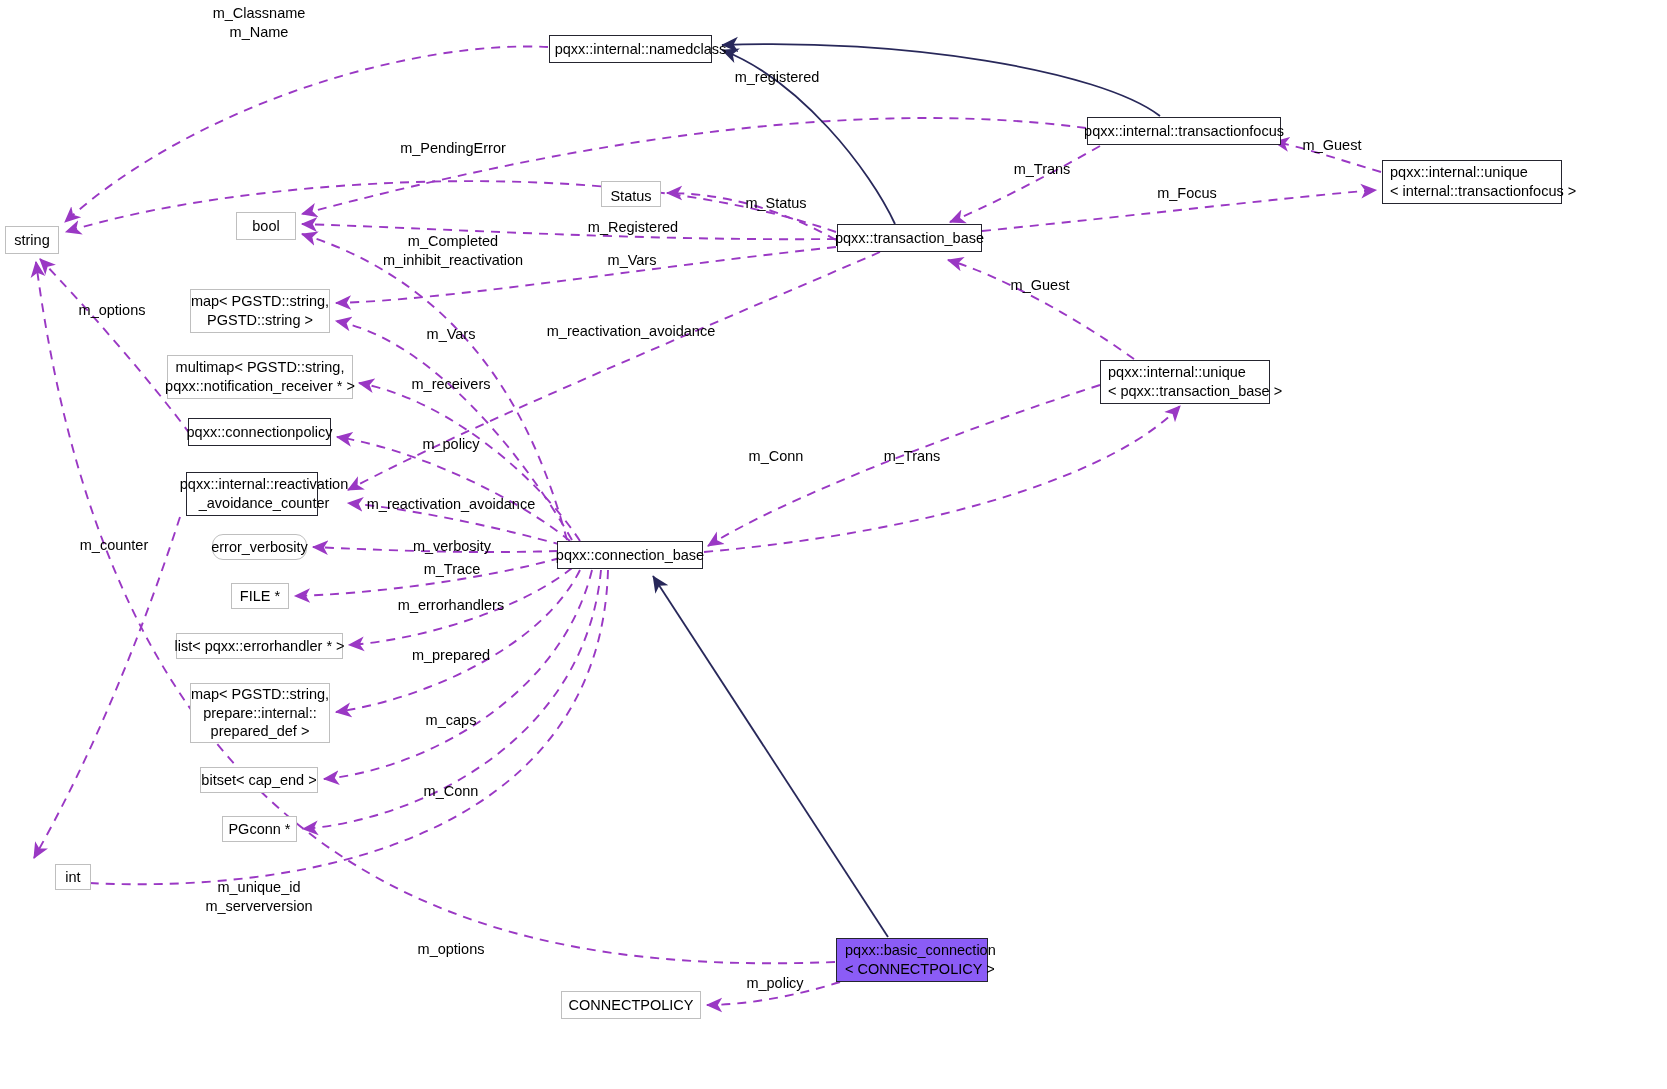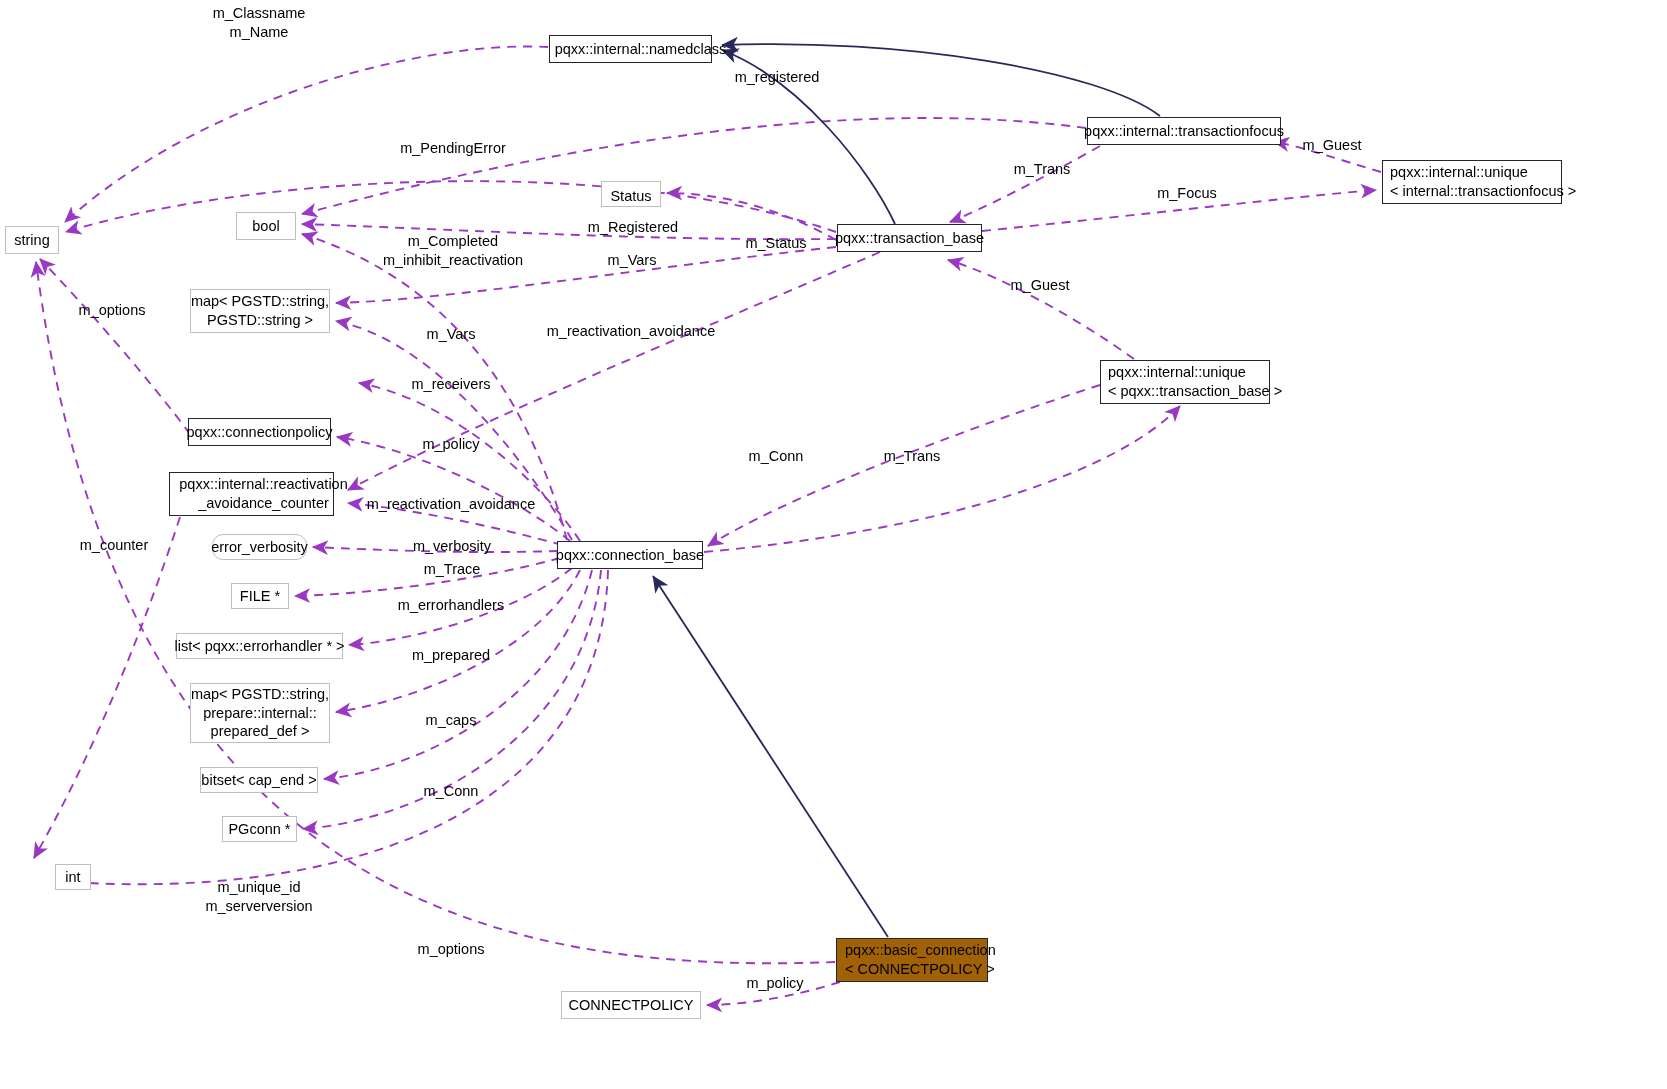--- a/index.html
+++ b/index.html
@@ -39,21 +39,21 @@
     z-index: 5;
   }
   .node.plain {
     border: 1px solid #bfbfbf;
   }
   .node.strong {
     border: 1.6px solid #25252f;
   }
   .node.highlight {
     border: 1.6px solid #25252f;
-    background: #a16207;
+    background: #8b5cf6;
   }
   .node .line { display: block; }
   .edge-label {
     position: absolute;
     font-family: "Liberation Sans", sans-serif;
     font-size: 14.5px;
     color: #000000;
     line-height: 1.28;
     white-space: nowrap;
     text-align: center;
@@ -179,26 +179,30 @@
   <div class="node strong" style="left:1100px; top:360px; width:170px; height:44px; align-items:flex-start; padding-left:7px;">
     <span class="line">pqxx::internal::unique</span>
     <span class="line">&lt; pqxx::transaction_base &gt;</span>
   </div>
 
   <div class="node plain" style="left:190px; top:289px; width:140px; height:44px;">
     <span class="line">map&lt; PGSTD::string,</span>
     <span class="line">PGSTD::string &gt;</span>
   </div>
 
+  <div class="node plain" style="left:167px; top:355px; width:186px; height:44px;">
+    <span class="line">multimap&lt; PGSTD::string,</span>
+    <span class="line">pqxx::notification_receiver * &gt;</span>
+  </div>
 
   <div class="node strong" style="left:188px; top:418px; width:143px; height:28px;">
     <span class="line">pqxx::connectionpolicy</span>
   </div>
 
-  <div class="node strong" style="left:169px; top:472px; width:165px; height:44px;padding-left:24px;">
+  <div class="node strong" style="left:186px; top:472px; width:132px; height:44px;padding-left:24px;">
     <span class="line">pqxx::internal::reactivation</span>
     <span class="line">_avoidance_counter</span>
   </div>
 
   <div class="node plain" style="left:212px; top:534px; width:95px; height:26px;border-radius:11px;">
     <span class="line">error_verbosity</span>
   </div>
 
   <div class="node plain" style="left:231px; top:583px; width:58px; height:26px;">
     <span class="line">FILE *</span>
@@ -251,21 +255,21 @@
   </div>
   <div class="edge-label" style="left:1042px; top:160px;">
     <span>m_Trans</span>
   </div>
   <div class="edge-label" style="left:1332px; top:136px;">
     <span>m_Guest</span>
   </div>
   <div class="edge-label" style="left:1187px; top:184px;">
     <span>m_Focus</span>
   </div>
-  <div class="edge-label" style="left:776px; top:194px;margin-top:40px;">
+  <div class="edge-label" style="left:776px; top:194px;">
     <span>m_Status</span>
   </div>
   <div class="edge-label" style="left:633px; top:218px;">
     <span>m_Registered</span>
   </div>
   <div class="edge-label" style="left:453px; top:232px;">
     <span class="line">m_Completed</span><br>
     <span class="line">m_inhibit_reactivation</span>
   </div>
   <div class="edge-label" style="left:632px; top:251px;">

